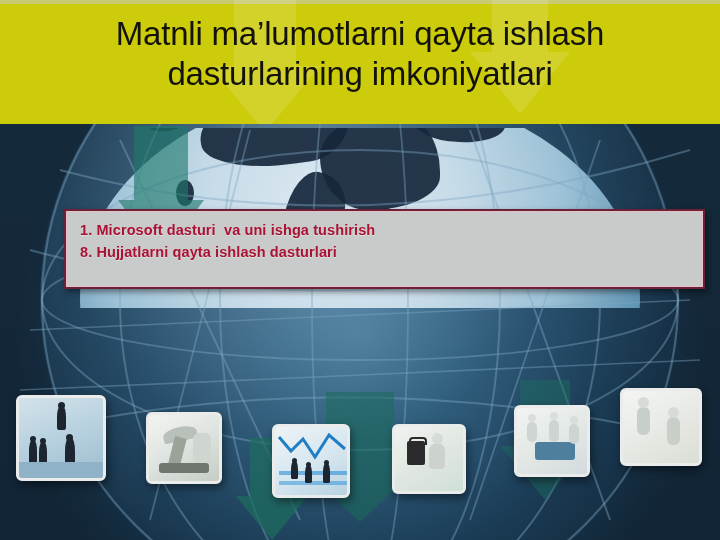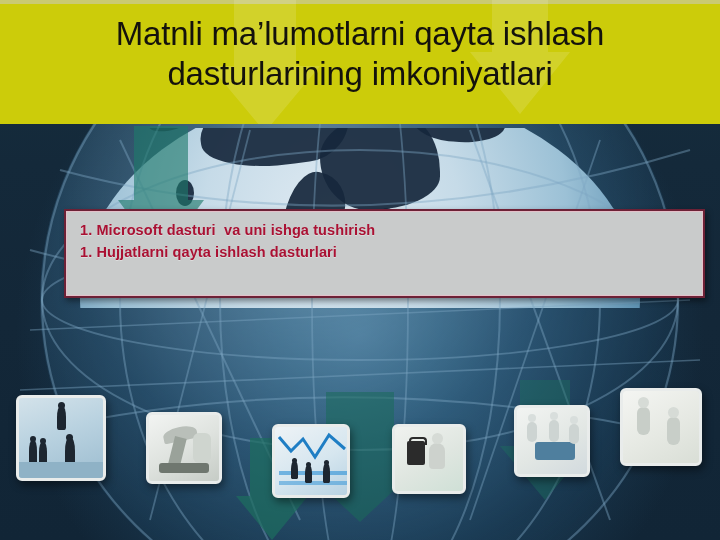--- a/index.html
+++ b/index.html
@@ -48,21 +48,21 @@
           background:#cccc0a;overflow:hidden;}
   .hdr-top-strip{position:absolute;left:0;top:0;width:720px;height:4px;background:#c9c9c9;opacity:.55;}
   .hdr-wm{position:absolute;opacity:.13;}
   .hdr-wm svg path{fill:#ffffff;}
   .title{position:relative;z-index:3;margin:0;padding:14px 28px 0;
          text-align:center;color:#14120c;
          font-size:33px;line-height:1.22;font-weight:400;
          letter-spacing:-.2px;}
 
   
-  .content-box{position:absolute;left:64px;top:209px;width:641px;height:89px;
+  .content-box{position:absolute;left:64px;top:209px;width:641px;height:80px;
       background:#c9cbcb;
       border:2px solid #6d2136;
       box-shadow:0 0 0 1px rgba(236,188,200,.75) inset, 2px 3px 6px rgba(0,0,0,.45);
       padding:8px 0 0 14px;box-sizing:border-box;}
   .agenda{list-style:none;margin:0;padding:0;}
   .agenda li{color:#aa1133;font-size:14.5px;font-weight:bold;line-height:22px;
              white-space:pre;letter-spacing:.1px;
              text-shadow:0 1px 0 rgba(255,255,255,.35);}
 
   
@@ -216,17 +216,17 @@
       <svg width="100" height="140" viewBox="0 0 100 140">
           <path d="M22 0 H78 V78 H100 L50 140 L0 78 H22 Z"></path>
         </svg>
     </div>
     <h1 class="title">Matnli ma’lumotlarni qayta ishlash dasturlarining imkoniyatlari</h1>
   </div>
 
   <div class="content-box">
     <ul class="agenda">
       <li>1. Microsoft dasturi  va uni ishga tushirish</li>
-      <li>1. Hujjatlarni qayta ishlash dasturlari</li>
+      <li>8. Hujjatlarni qayta ishlash dasturlari</li>
     </ul>
   </div>
 
 </div>
 
 </body></html>

